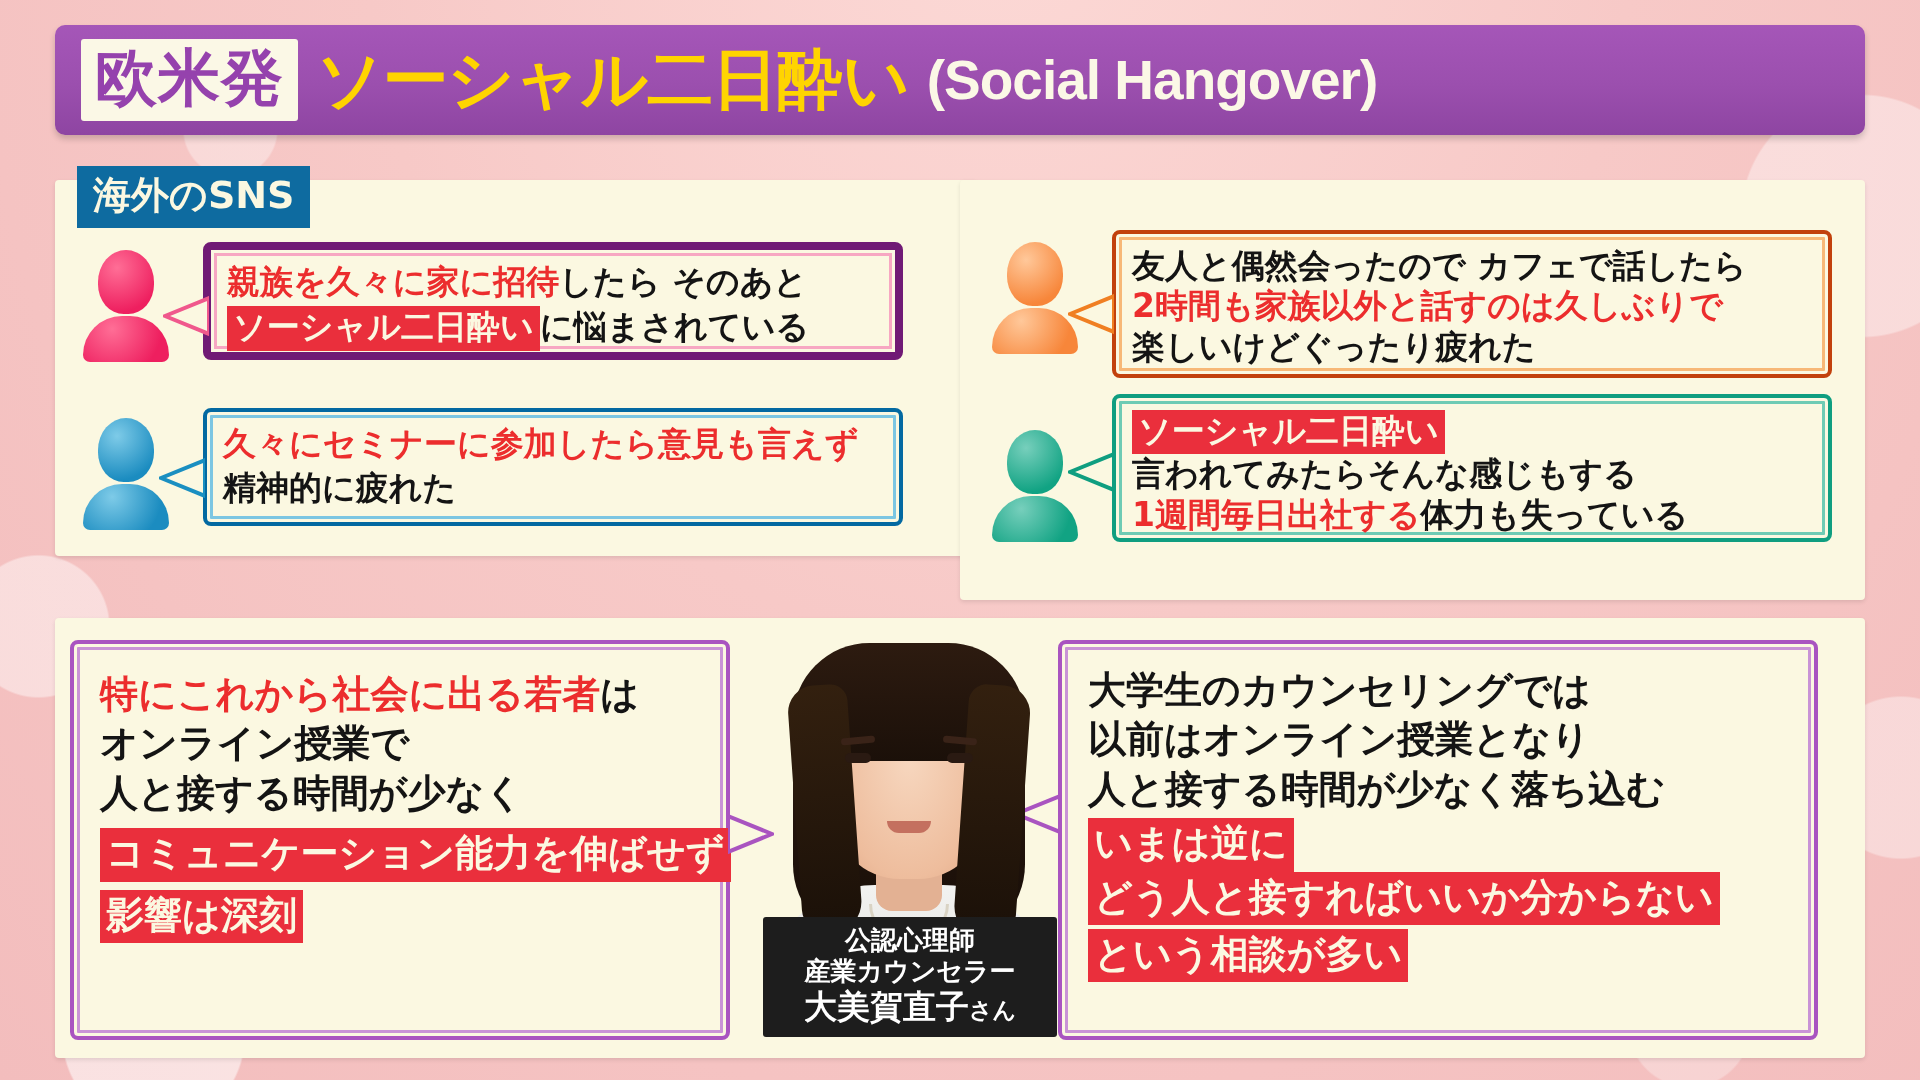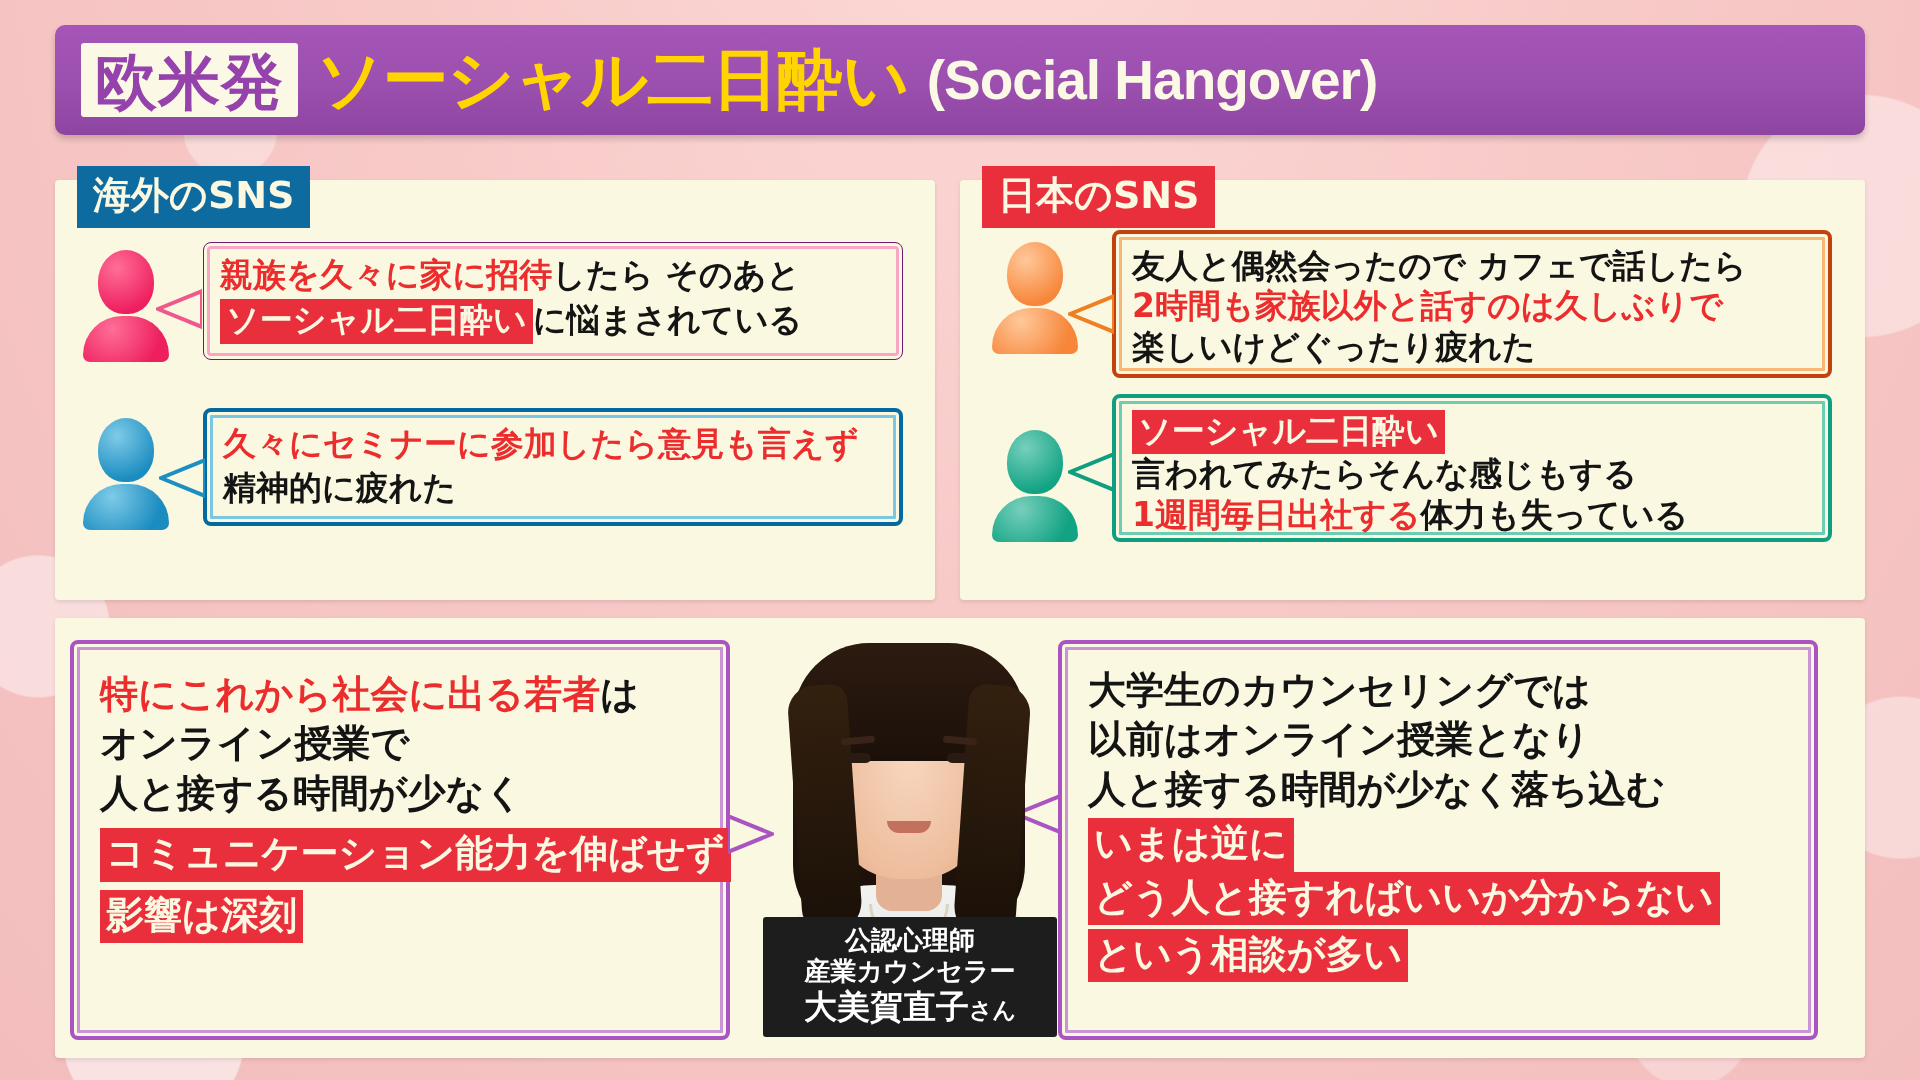--- a/index.html
+++ b/index.html
@@ -22,31 +22,31 @@
       background:
         radial-gradient(circle at 12% 12%, rgba(255,255,255,.35) 0 46px, rgba(255,255,255,0) 48px),
         radial-gradient(circle at 88% 95%, rgba(255,255,255,.30) 0 60px, rgba(255,255,255,0) 62px);}
 
   
   #titlebar{position:absolute;left:55px;top:25px;width:1810px;height:110px;
      background:linear-gradient(180deg,#a556b8 0%,#9b4fae 55%,#8e45a2 100%);
      border-radius:10px;box-shadow:0 4px 6px rgba(0,0,0,.18);
      display:flex;align-items:center;padding:0 26px;box-sizing:border-box;gap:18px;}
   #tagbox{background:#fbf8e6;color:#9542ad;font-weight:bold;font-size:62px;
-     line-height:1;padding:8px 14px 4px;border-radius:3px;letter-spacing:1px;
+     line-height:1;padding:8px 14px 12px;border-radius:3px;letter-spacing:1px;
      font-family:"DejaVu Sans",sans-serif;white-space:nowrap;}
   #title-jp{color:#ffd400;font-weight:bold;font-size:66px;letter-spacing:-1px;white-space:nowrap;
      font-family:"DejaVu Sans",sans-serif;}
   #title-en{color:#fbf8e6;font-weight:bold;font-size:55px;white-space:nowrap;letter-spacing:-1px;
      font-family:"Liberation Sans",sans-serif;}
 
   
   .panel{position:absolute;background:#fbf8e1;border-radius:4px;
      box-shadow:0 2px 4px rgba(0,0,0,.10);}
-  #panel-left {left:55px;  top:180px; width:880px; height:420px;}
+  #panel-left {left:55px;  top:180px; width:880px; height:376px;padding-left:43px;}
   #panel-right{left:960px; top:180px; width:905px; height:420px;}
   #panel-bottom{left:55px; top:618px; width:1810px; height:440px;}
 
   .panel-tag{position:absolute;top:-14px;left:22px;color:#fbf8e1;font-weight:bold;
      font-size:38px;line-height:1;padding:10px 16px 14px;font-family:"DejaVu Sans",sans-serif;
      white-space:nowrap;}
   .tag-blue{background:#0e6ba0;}
   .tag-red {background:#ea2f3c;}
 
   
@@ -56,21 +56,21 @@
   .avatar .body{position:absolute;left:50%;bottom:0;transform:translateX(-50%);
      width:86px;height:46px;border-radius:44px 44px 8px 8px;}
   .av-pink  .head,.av-pink  .body{background:radial-gradient(circle at 34% 28%,#ff6e96,#ee1f5f 75%);}
   .av-blue  .head,.av-blue  .body{background:radial-gradient(circle at 34% 28%,#7ecbe8,#1b8cc0 75%);}
   .av-orange.head,.av-orange .head,.av-orange .body{background:radial-gradient(circle at 34% 28%,#ffc89a,#f7863a 75%);}
   .av-green .head,.av-green .body{background:radial-gradient(circle at 34% 28%,#77cfbc,#11a383 75%);}
 
   
   .bubble{position:absolute;background:#fbf8e1;border-radius:8px;box-sizing:border-box;
      padding:12px 16px;}
-  .bubble.b-pink  {border:1px solid #701a75; box-shadow:inset 0 0 0 3px #fbf8e1, inset 0 0 0 6px #f7a7c2;}
+  .bubble.b-pink  {border:8px solid #701a75; box-shadow:inset 0 0 0 3px #fbf8e1, inset 0 0 0 6px #f7a7c2;}
   .bubble.b-blue  {border:4px solid #0369a1; box-shadow:inset 0 0 0 3px #fbf8e1, inset 0 0 0 6px #7cc6e2;}
   .bubble.b-orange{border:4px solid #c2410c; box-shadow:inset 0 0 0 3px #fbf8e1, inset 0 0 0 6px #f7b877;}
   .bubble.b-green {border:4px solid #0f9e80; box-shadow:inset 0 0 0 3px #fbf8e1, inset 0 0 0 6px #6ecbb4;}
   .bubble.b-purple{border:4px solid #a954c0; box-shadow:inset 0 0 0 3px #fbf8e1, inset 0 0 0 6px #c993d6;}
 
   
   .tail{position:absolute;width:46px;height:40px;left:-48px;}
   .tail svg{display:block;}
 
   .line{font-size:33px;line-height:1.22;color:#141414;font-weight:bold;white-space:nowrap;
@@ -160,21 +160,20 @@
       <svg width="46" height="40" viewBox="0 0 46 40">
           <polygon points="46,2 2,20 46,38" fill="#fbf8e1" stroke="#1a8fc1" stroke-width="4"></polygon>
         </svg>
     </div>
     <div class="line red-text">久々にセミナーに参加したら意見も言えず</div>
     <div class="line" style="margin-top:4px;">精神的に疲れた</div>
   </div>
 </div>
 
 <div class="panel" id="panel-right">
-  <div class="panel-tag tag-red">日本のSNS</div>
 
   <div class="avatar av-orange" style="left:32px;top:62px;">
     <div class="head"></div>
     <div class="body"></div>
   </div>
   <div class="bubble b-orange" style="left:152px;top:50px;width:720px;height:148px;">
     <div class="tail" style="top:60px;">
       <svg width="46" height="40" viewBox="0 0 46 40">
           <polygon points="46,2 2,20 46,38" fill="#fbf8e1" stroke="#f07f22" stroke-width="4"></polygon>
         </svg>

